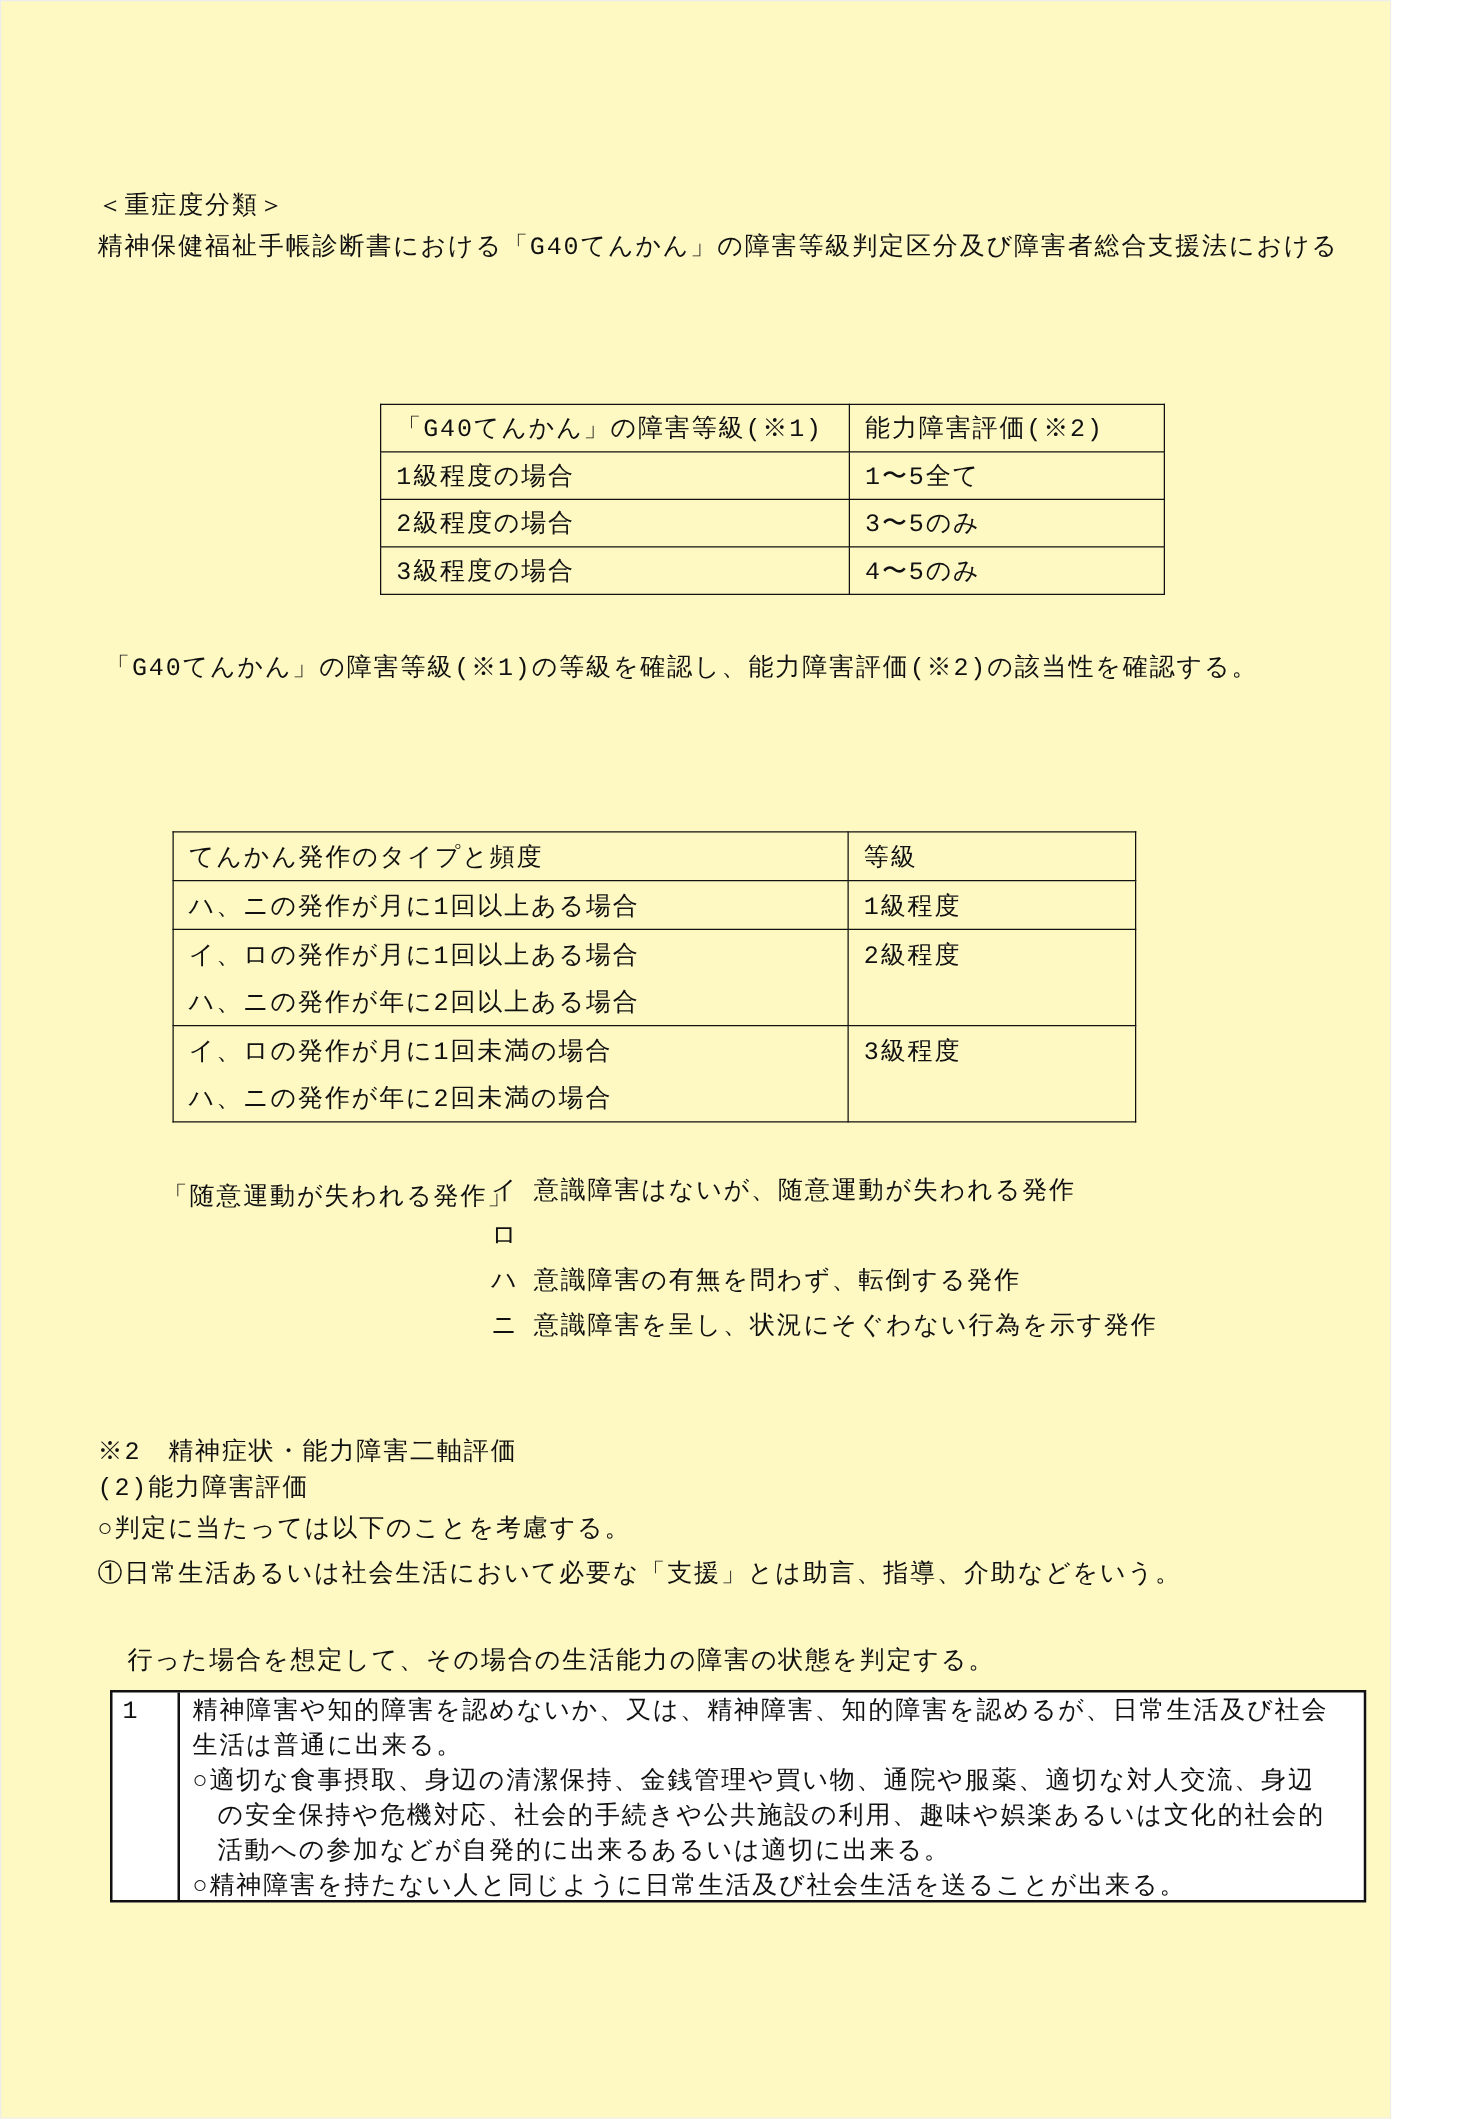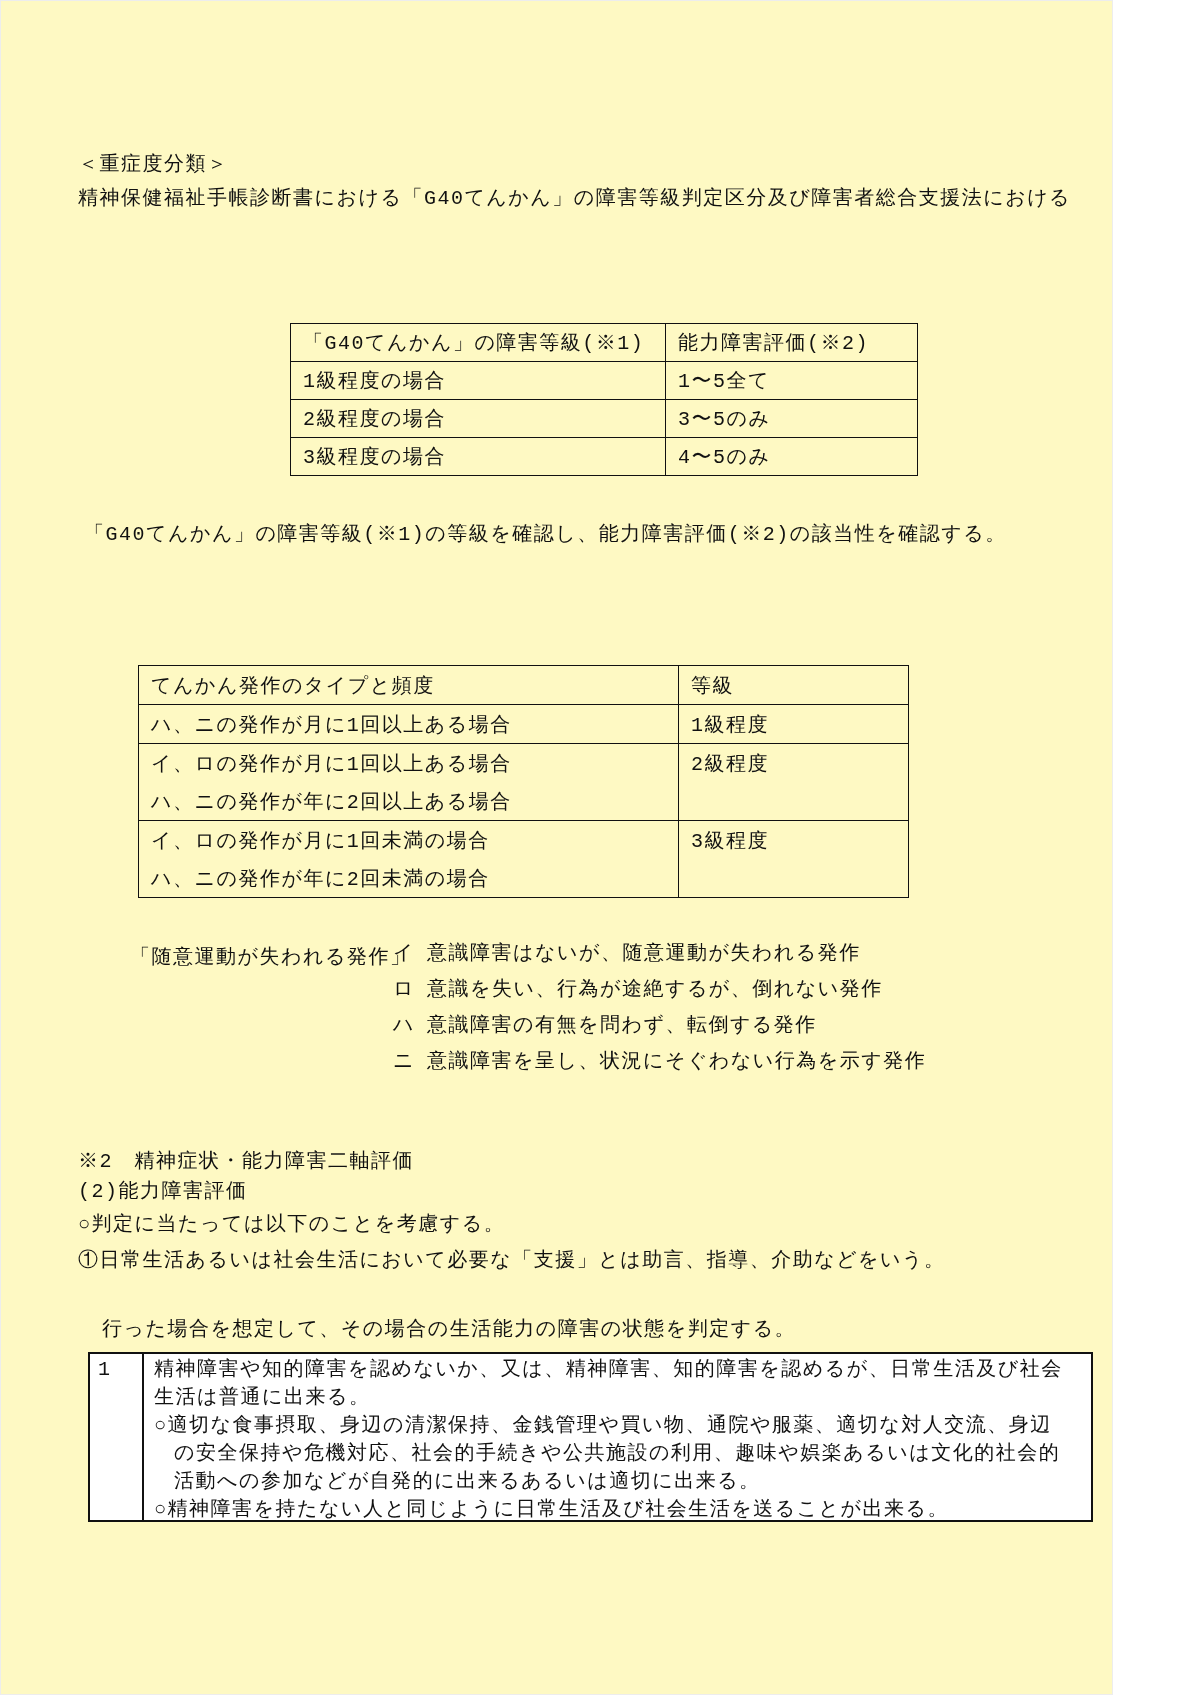--- a/index.html
+++ b/index.html
@@ -59,21 +59,21 @@
 <body>
 
 <div class="page">
 
   <div class="abs line" style="left:78px; top:150px;">＜重症度分類＞</div>
 
   <div class="abs intro" style="left:78px; top:182px;">
     <div>精神保健福祉手帳診断書における「G40てんかん」の障害等級判定区分及び障害者総合支援法における</div>
   </div>
 
-  <table class="abs t1" style="left:290px; top:323px;border-radius:15px;">
+  <table class="abs t1" style="left:304px; top:323px;border-radius:15px;">
     <colgroup>
         <col>
         <col>
       </colgroup>
     <tbody>
         <tr>
       <th>「G40てんかん」の障害等級(※1)</th>
       <th>能力障害評価(※2)</th>
     </tr>
     <tr>
@@ -139,21 +139,20 @@
 
   <div class="abs line" style="left:130px; top:943px;">「随意運動が失われる発作」</div>
 
   <div class="abs stypes" style="left:393px; top:936px;">
     <div class="srow">
       <span class="marker">イ</span>
       <span>意識障害はないが、随意運動が失われる発作</span>
     </div>
     <div class="srow">
       <span class="marker">ロ</span>
-      <span>意識を失い、行為が途絶するが、倒れない発作</span>
     </div>
     <div class="srow">
       <span class="marker">ハ</span>
       <span>意識障害の有無を問わず、転倒する発作</span>
     </div>
     <div class="srow">
       <span class="marker">ニ</span>
       <span>意識障害を呈し、状況にそぐわない行為を示す発作</span>
     </div>
   </div>

